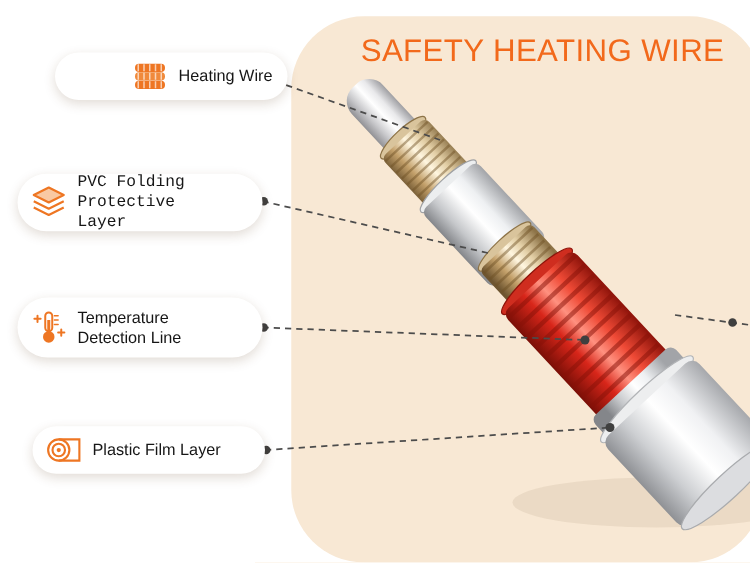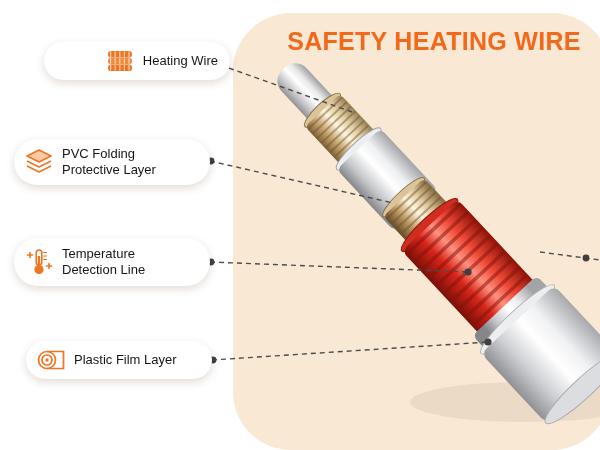--- a/index.html
+++ b/index.html
@@ -7,31 +7,31 @@
     position:relative;width:600px;height:450px;overflow:hidden;background:#ffffff;
     font-family:"Liberation Sans",sans-serif;
   }
   .panel{
     position:absolute;left:233px;top:13px;width:377px;height:437px;
     background:#f8e8d4;border-radius:58px;
   }
   .art{position:absolute;left:0;top:0;}
   .title{
     position:absolute;left:276px;top:27px;width:316px;margin:0;
-    text-align:center;font-size:25px;font-weight:700;letter-spacing:0.3px;
+    text-align:center;font-size:25px;font-weight:400;letter-spacing:0.3px;
     color:#f2691b;
   }
   .pill{
     position:absolute;background:#ffffff;border-radius:26px;
     display:flex;align-items:center;gap:8px;
     padding:5px 12px 5px 10px;box-sizing:border-box;
     box-shadow:0 3px 9px rgba(90,55,20,0.18);
   }
   .pill-1{left:44px;top:42px;width:186px;height:38px;justify-content:flex-end;}
-  .pill-2{left:14px;top:139px;width:196px;height:46px;}
+  .pill-2{left:14px;top:139px;width:196px;height:46px;font-family:Liberation Mono, monospace;}
   .pill-3{left:14px;top:238px;width:196px;height:48px;}
   .pill-4{left:26px;top:341px;width:186px;height:38px;}
   .pill .icon{flex:0 0 30px;height:30px;display:flex;align-items:center;justify-content:center;}
   .pill-text{
     font-size:13px;line-height:1.25;color:#161616;max-width:118px;
   }
 </style>
 </head>
 <body>
 

